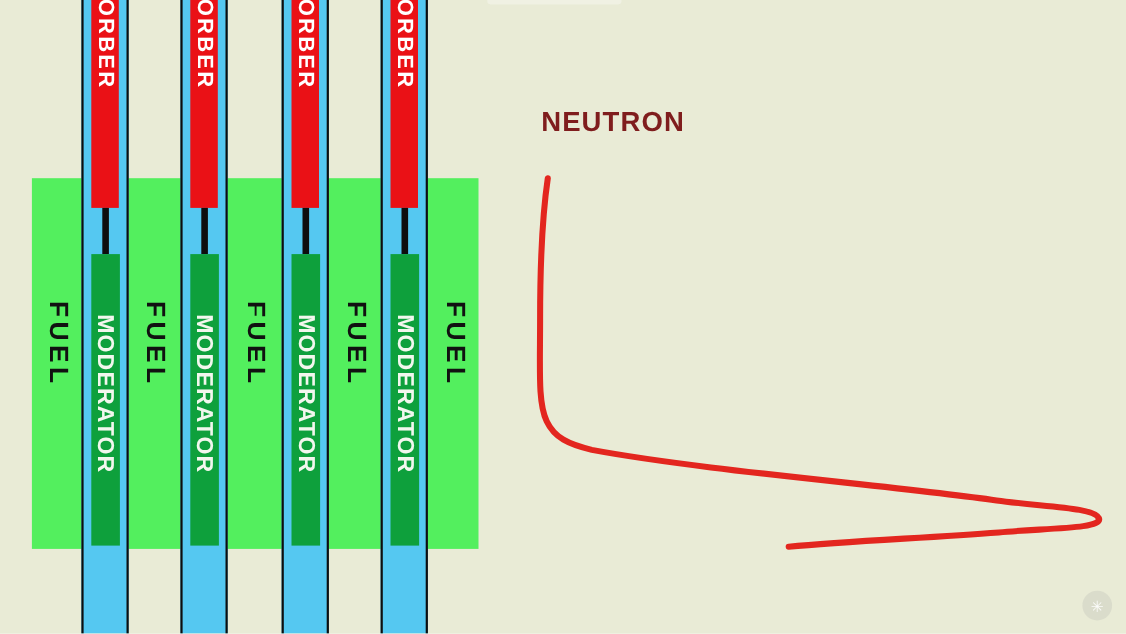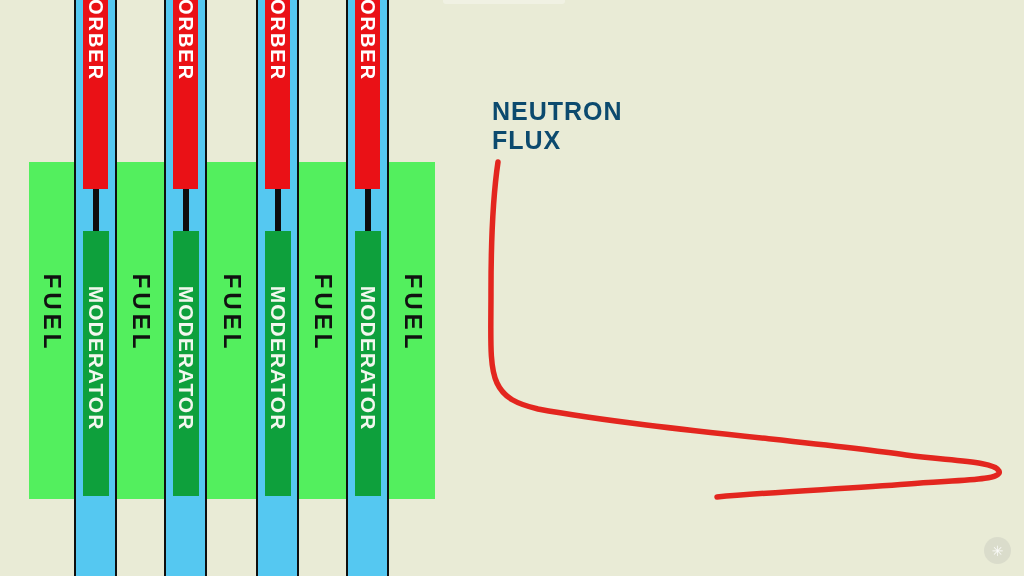--- a/index.html
+++ b/index.html
@@ -86,21 +86,21 @@
   .f3 { left: 232px; top: 313px; }
   .f4 { left: 323px; top: 313px; }
   .f5 { left: 413px; top: 313px; }
 
   .flux-title {
     position: absolute;
     left: 492px; top: 97px;
     font-size: 25px; font-weight: bold;
     letter-spacing: 1px;
     line-height: 29px;
-    color: #0c4a6e;
+    color: #7f1d1d;
     z-index: 4;
   }
 
   .curve-layer {
     position: absolute;
     left: 0; top: 0;
     width: 1024px; height: 576px;
     z-index: 5;
     pointer-events: none;
   }
@@ -166,21 +166,20 @@
   </div>
 
   <span class="vtext fuel-text f1">FUEL</span>
   <span class="vtext fuel-text f2">FUEL</span>
   <span class="vtext fuel-text f3">FUEL</span>
   <span class="vtext fuel-text f4">FUEL</span>
   <span class="vtext fuel-text f5">FUEL</span>
 
   <div class="flux-title">
     <div>NEUTRON</div>
-    <div>FLUX</div>
   </div>
 
   <svg class="curve-layer" viewBox="0 0 1024 576" xmlns="http://www.w3.org/2000/svg">
     <path d="M 498 162
              C 493 196 491 238 491 290
              C 491 338 489 366 497 383
              C 504 398 517 404 538 409
              C 640 428 818 442 906 455
              C 950 461 994 461 999 471
              C 1003 481 952 480 908 484

